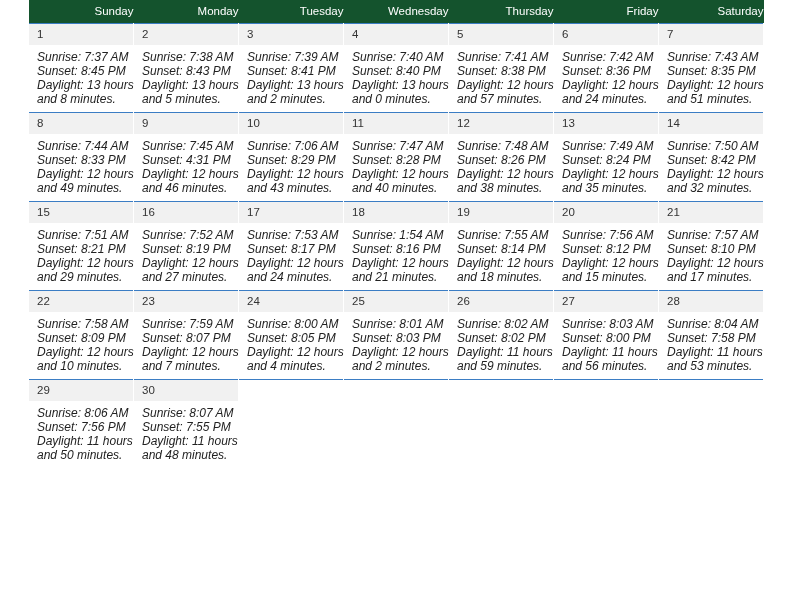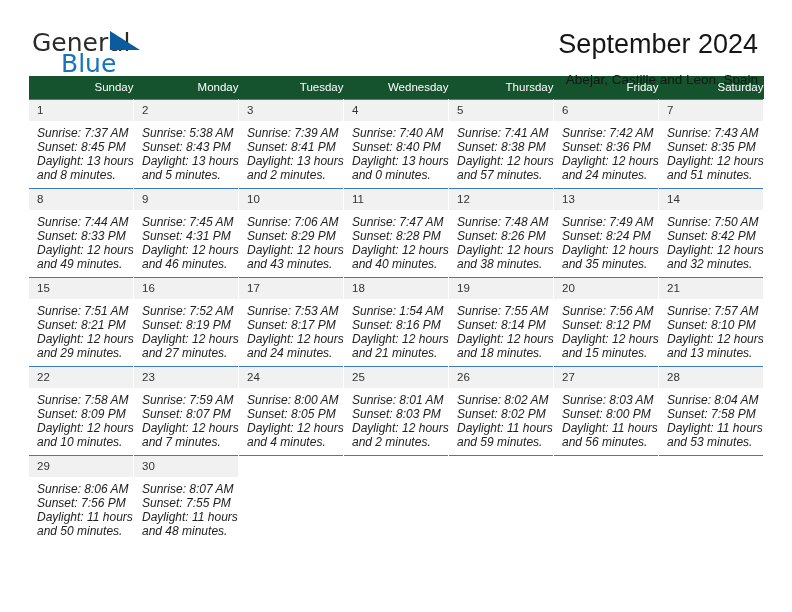--- a/index.html
+++ b/index.html
@@ -136,31 +136,20 @@
   }
   .cellbody div {
     white-space: nowrap;
   }
 </style>
 </head>
 <body>
 
 <div class="page">
 
-  <div class="header">
-    <div class="logo">
-      <span class="logo-general">General</span>
-      <span class="logo-triangle"></span>
-      <span class="logo-blue">Blue</span>
-    </div>
-    <div class="title-block">
-      <div class="cal-title">September 2024</div>
-      <div class="cal-subtitle">Abejar, Castille and Leon, Spain</div>
-    </div>
-  </div>
 
   <table class="calendar">
     <thead>
       <tr>
         <th>Sunday</th>
         <th>Monday</th>
         <th>Tuesday</th>
         <th>Wednesday</th>
         <th>Thursday</th>
         <th>Friday</th>
@@ -175,21 +164,21 @@
           <div class="cellbody">
             <div>Sunrise: 7:37 AM</div>
             <div>Sunset: 8:45 PM</div>
             <div>Daylight: 13 hours</div>
             <div>and 8 minutes.</div>
           </div>
         </td>
         <td>
           <div class="daynum">2</div>
           <div class="cellbody">
-            <div>Sunrise: 5:38 AM</div>
+            <div>Sunrise: 7:38 AM</div>
             <div>Sunset: 8:43 PM</div>
             <div>Daylight: 13 hours</div>
             <div>and 5 minutes.</div>
           </div>
         </td>
         <td>
           <div class="daynum">3</div>
           <div class="cellbody">
             <div>Sunrise: 7:39 AM</div>
             <div>Sunset: 8:41 PM</div>
@@ -355,21 +344,21 @@
             <div>Daylight: 12 hours</div>
             <div>and 15 minutes.</div>
           </div>
         </td>
         <td>
           <div class="daynum">21</div>
           <div class="cellbody">
             <div>Sunrise: 7:57 AM</div>
             <div>Sunset: 8:10 PM</div>
             <div>Daylight: 12 hours</div>
-            <div>and 13 minutes.</div>
+            <div>and 17 minutes.</div>
           </div>
         </td>
       </tr>
 
       <tr>
         <td>
           <div class="daynum">22</div>
           <div class="cellbody">
             <div>Sunrise: 7:58 AM</div>
             <div>Sunset: 8:09 PM</div>

